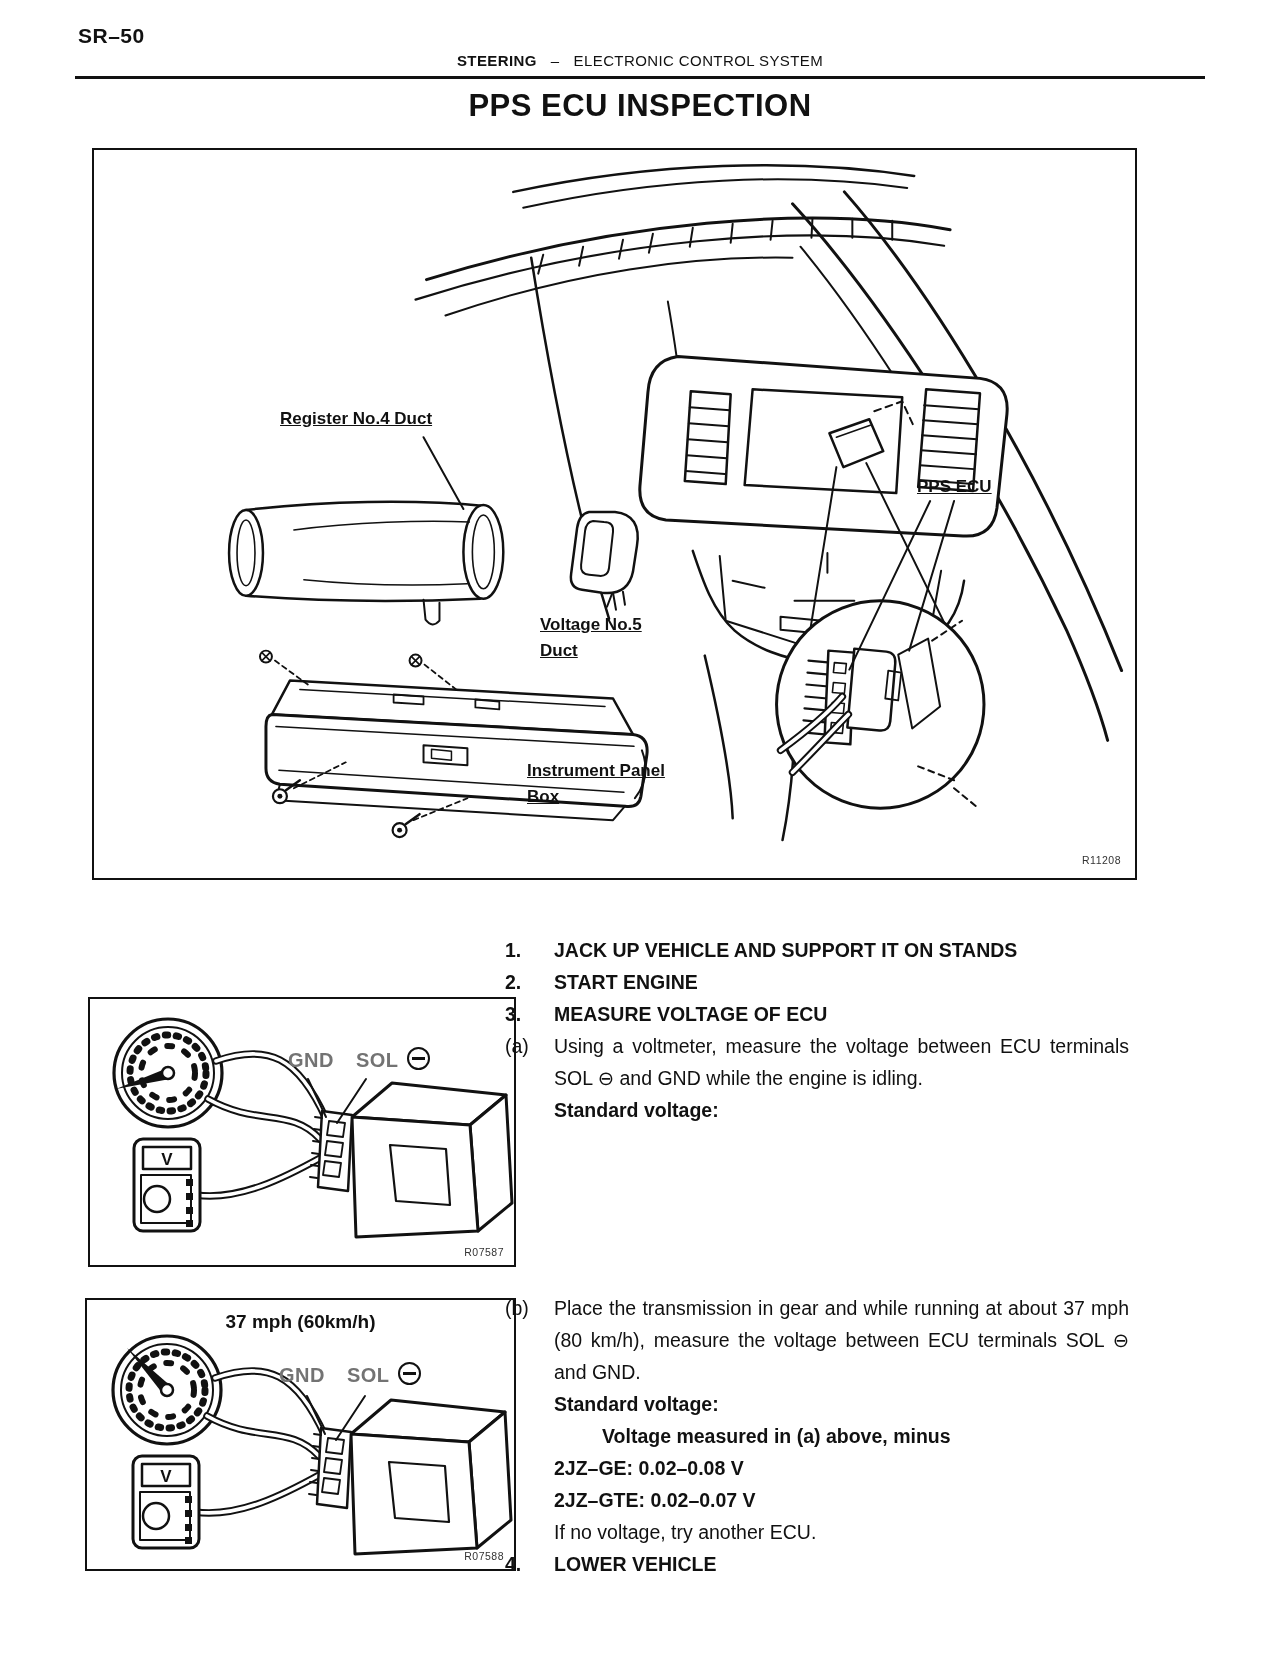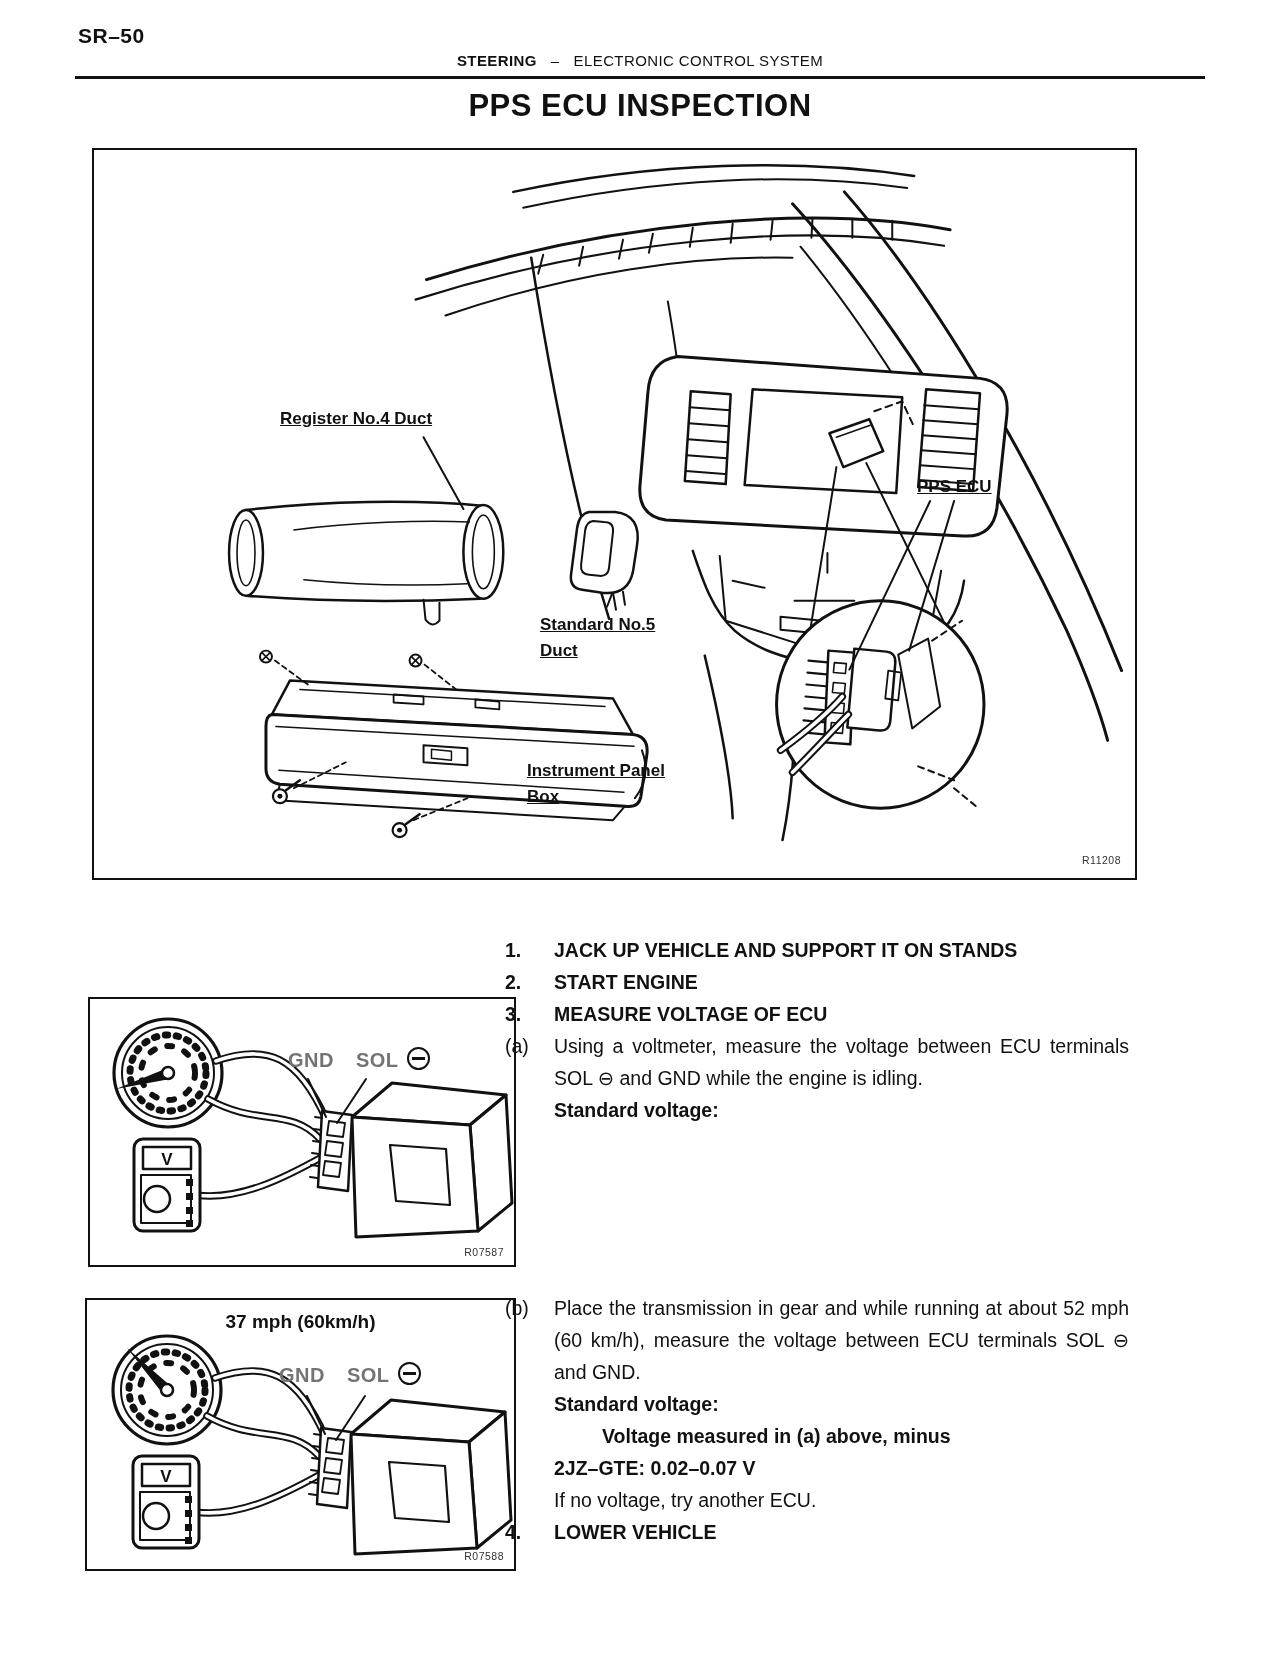--- a/index.html
+++ b/index.html
@@ -160,21 +160,21 @@
         <path class="ln" stroke-width="1.8" stroke-dasharray="5 4" d="M200,640 L252,614"></path>
         <circle class="ln fw" stroke-width="2.2" cx="306" cy="682" r="7"></circle>
         <circle cx="306" cy="682" r="2.5" fill="#111"></circle>
         <path class="ln" stroke-width="2.5" d="M312,676 l14,-10"></path>
         <path class="ln" stroke-width="1.8" stroke-dasharray="5 4" d="M320,672 L374,650"></path>
       </g>
     </svg>
     <div class="fig-label" style="left:186px;top:256px;">Register No.4 Duct</div>
     <div class="fig-label" style="left:823px;top:324px;">PPS ECU</div>
     <div class="fig-label" style="left:446px;top:462px;">
-      <div>Standard No.5</div>
+      <div>Voltage No.5</div>
       <div>Duct</div>
     </div>
     <div class="fig-label" style="left:433px;top:608px;">
       <div>Instrument Panel</div>
       <div>Box</div>
     </div>
     <div class="fig-id" style="right:14px;bottom:12px;">R11208</div>
   </div>
 
   <div class="abs figbox fig-a">
@@ -288,24 +288,25 @@
     <div class="srow">
       <span class="num">(a)</span>
       <span class="txt para">Using a voltmeter, measure the voltage between ECU terminals SOL ⊖ and GND while the engine is idling.</span>
     </div>
     <div class="ind1 bold">Standard voltage:</div>
   </div>
 
   <div class="steps steps-b">
     <div class="srow">
       <span class="num">(b)</span>
-      <span class="txt para">Place the transmission in gear and while running at about 52 mph (60 km/h), measure the voltage between ECU terminals SOL ⊖ and GND.</span>
+      <span class="txt para">Place the transmission in gear and while running at about 37 mph (80 km/h), measure the voltage between ECU terminals SOL ⊖ and GND.</span>
     </div>
     <div class="ind1 bold">Standard voltage:</div>
     <div class="ind2 bold">Voltage measured in (a) above, minus</div>
+    <div class="ind1 bold">2JZ–GE: 0.02–0.08 V</div>
     <div class="ind1 bold">2JZ–GTE: 0.02–0.07 V</div>
     <div class="ind1">If no voltage, try another ECU.</div>
     <div class="srow">
       <span class="num bold">4.</span>
       <span class="txt bold">LOWER VEHICLE</span>
     </div>
   </div>
 
 </div>
 

